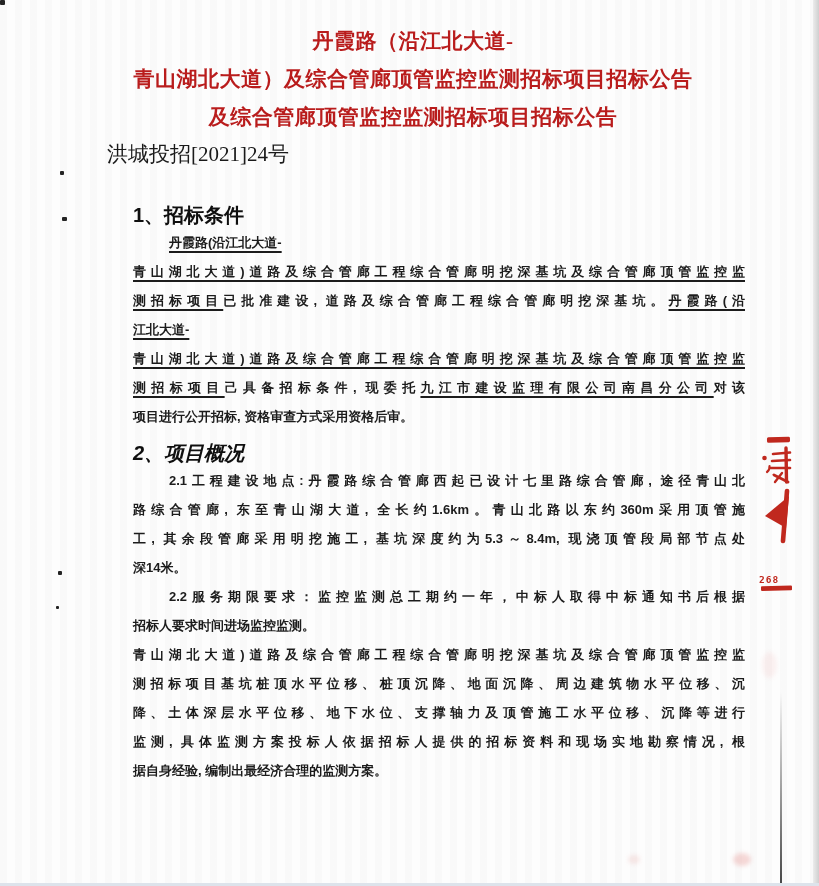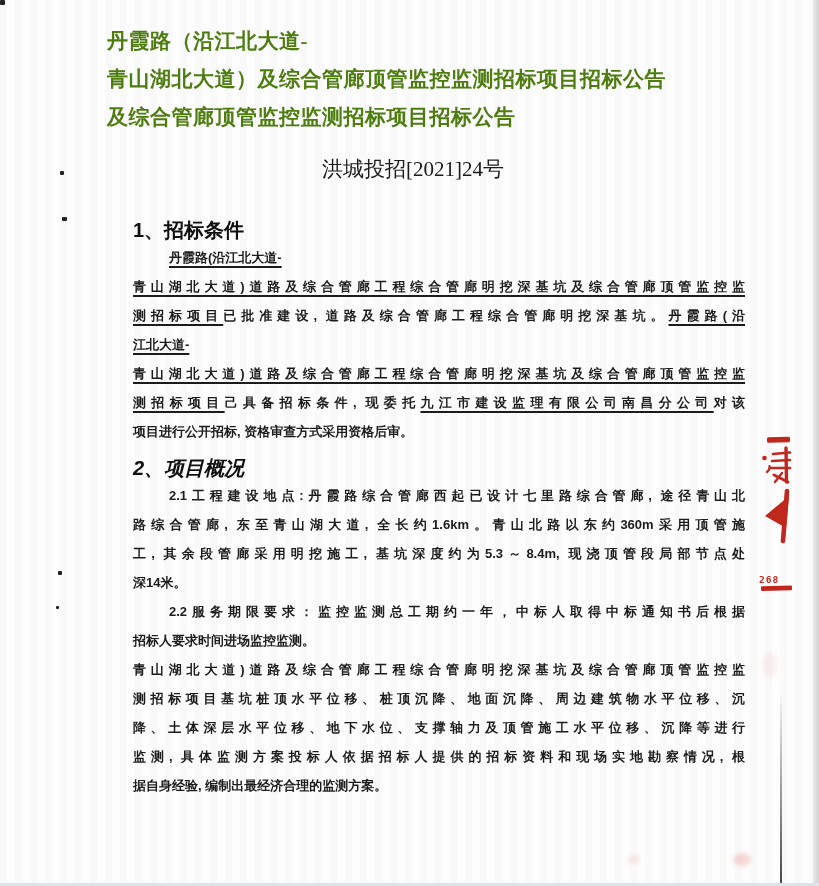--- a/index.html
+++ b/index.html
@@ -19,34 +19,35 @@
       rgba(0,0,0,0.014) 0px, rgba(0,0,0,0.014) 7px,
       rgba(0,0,0,0) 7px, rgba(0,0,0,0) 15px);
     pointer-events: none;
   }
   .content {
     position: absolute; left: 133px; top: 0; width: 612px;
     padding-top: 22px;
   }
   .title-block { transform: translateX(-26px); }
   .title-line {
+    text-align: center;
     font-weight: 700;
     font-size: 21px;
     line-height: 38px;
     letter-spacing: 0.5px;
-    color: #4d7c0f;
+    color: #b91c1c;
     font-family: Liberation Serif, serif;
   }
   .doc-number {
-    text-align: center;
+    text-align: left;
     font-family: "Liberation Serif", serif;
     font-weight: 400;
     font-size: 21px;
     line-height: 32px;
-    margin-top: 17px;
+    margin-top: 2px;
     color: #1a1a1a;
   }
   .sec-heading {
     font-size: 20px;
     font-weight: 700;
     line-height: 26px;
     color: #0f0f0f;
   }
   .h1m { margin-top: 32px; }
   .h2m { margin-top: 9px; font-style: italic; }

